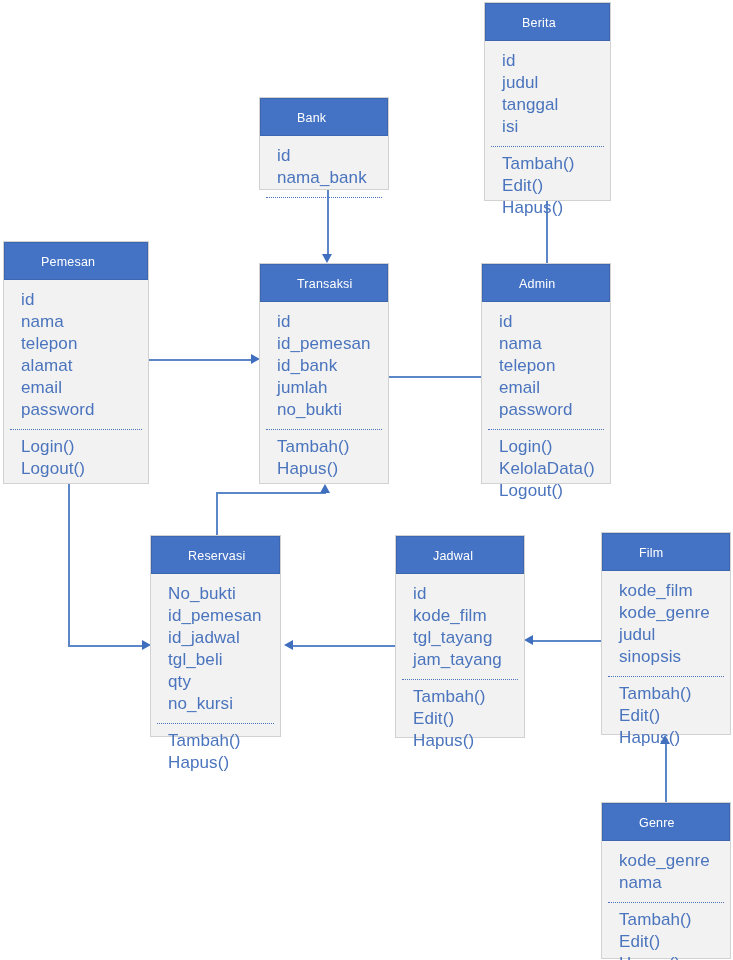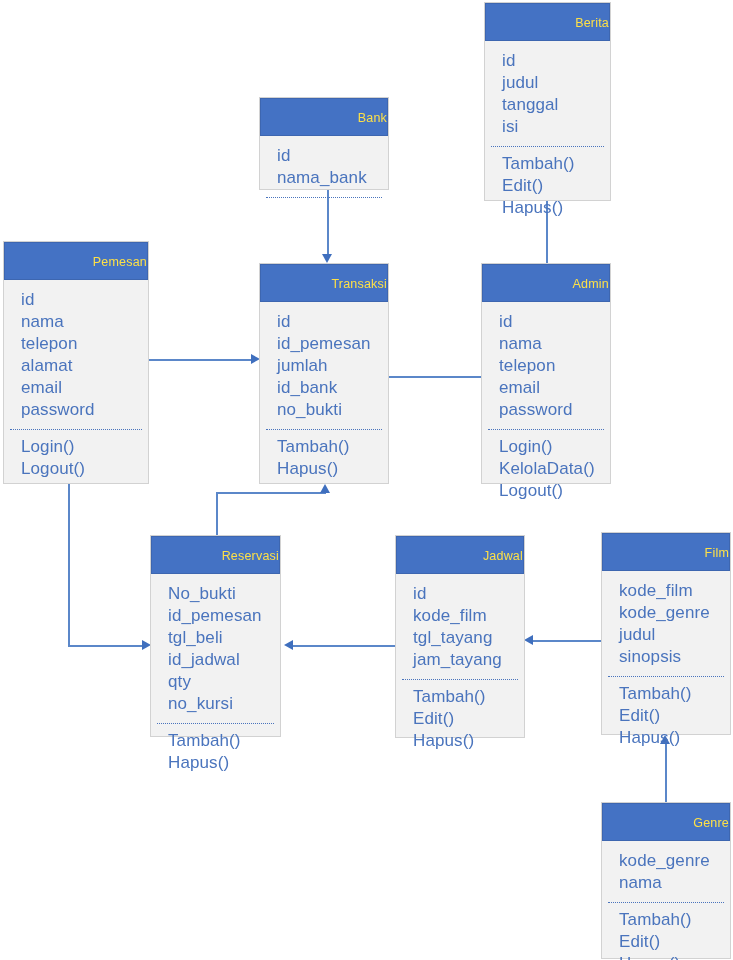--- a/index.html
+++ b/index.html
@@ -19,23 +19,23 @@
     position: absolute;
     box-sizing: border-box;
     border: 1px solid #d2d2d2;
     background: #f2f2f2;
     z-index: 5;
   }
   .uml-header {
     box-sizing: border-box;
     background: #4472c4;
     border: 1px solid #3d66b0;
-    color: #fde047;
+    color: #ffffff;
     font-size: 12.5px;
-    text-align: right;
+    text-align: left;
     line-height: 38px;
     height: 38px;
     letter-spacing: .2px;
     padding-left: 36px;
   }
   .uml-section {
     padding: 6px 0 6px 0;
   }
   .uml-section.attrs {
     padding-top: 9px;
@@ -163,22 +163,22 @@
       <div class="uml-row">Login()</div>
       <div class="uml-row">Logout()</div>
     </div>
   </div>
 
   <div class="uml-class" style="left:259px; top:263px; width:130px; height:221px;">
     <div class="uml-header">Transaksi</div>
     <div class="uml-section attrs">
       <div class="uml-row">id</div>
       <div class="uml-row">id_pemesan</div>
+      <div class="uml-row">id_bank</div>
       <div class="uml-row">jumlah</div>
-      <div class="uml-row">id_bank</div>
       <div class="uml-row">no_bukti</div>
     </div>
     <div class="uml-divider"></div>
     <div class="uml-section">
       <div class="uml-row">Tambah()</div>
       <div class="uml-row">Hapus()</div>
     </div>
   </div>
 
   <div class="uml-class" style="left:481px; top:263px; width:130px; height:221px;">
@@ -196,22 +196,22 @@
       <div class="uml-row">KelolaData()</div>
       <div class="uml-row">Logout()</div>
     </div>
   </div>
 
   <div class="uml-class" style="left:150px; top:535px; width:131px; height:202px;">
     <div class="uml-header">Reservasi</div>
     <div class="uml-section attrs">
       <div class="uml-row">No_bukti</div>
       <div class="uml-row">id_pemesan</div>
+      <div class="uml-row">id_jadwal</div>
       <div class="uml-row">tgl_beli</div>
-      <div class="uml-row">id_jadwal</div>
       <div class="uml-row">qty</div>
       <div class="uml-row">no_kursi</div>
     </div>
     <div class="uml-divider"></div>
     <div class="uml-section">
       <div class="uml-row">Tambah()</div>
       <div class="uml-row">Hapus()</div>
     </div>
   </div>
 

